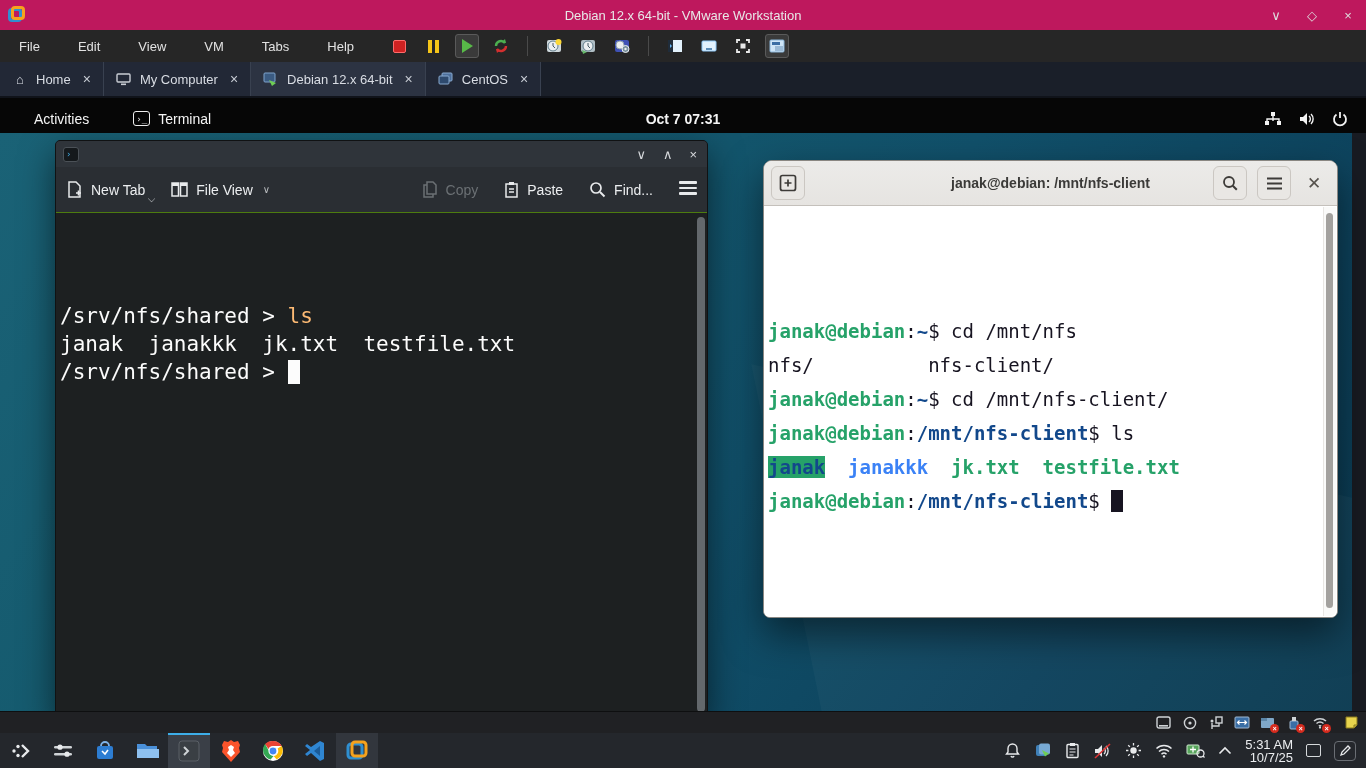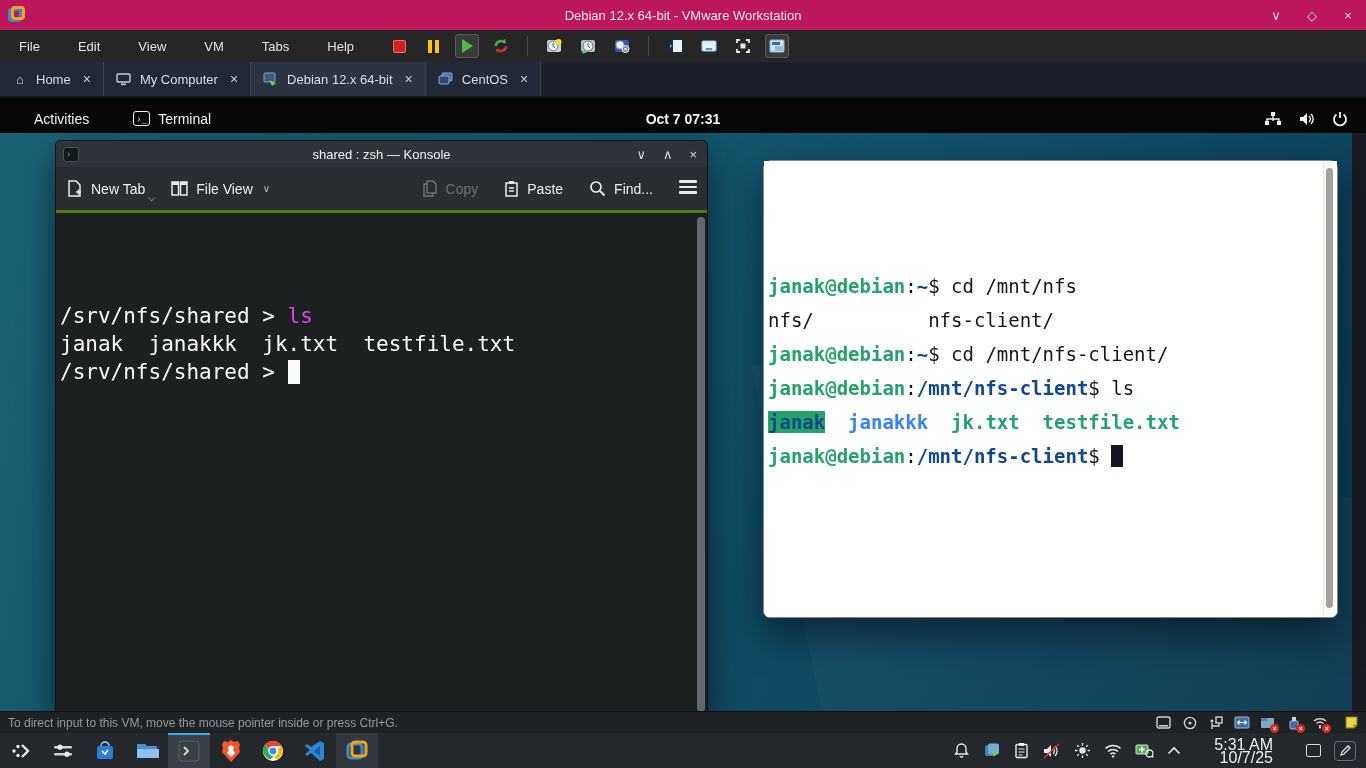--- a/index.html
+++ b/index.html
@@ -51,35 +51,35 @@
     background:rgba(255,255,255,0.03); clip-path:polygon(0 0,100% 45%,100% 100%,10% 100%); }
   .desktop .edge { position:absolute; right:0; top:0; width:14px; height:100%; background:#181b22; }
 
   
   .konsole { position:absolute; left:55px; top:7px; width:653px; height:577px; background:#1d2021;
     border:1px solid #101213; border-radius:5px 5px 0 0; box-shadow:0 14px 34px rgba(0,0,0,.55); display:flex; flex-direction:column; }
   .k-titlebar { height:26px; background:#2f343a; border-radius:4px 4px 0 0; display:flex; align-items:center; position:relative; color:#eff0f1; font-size:13px; }
   .k-appicon { width:16px; height:15px; background:#15191c; border:1px solid #4b5157; border-radius:3px; margin-left:7px; color:#3daee9; font-size:9px; line-height:13px; padding-left:2px; font-family:"DejaVu Sans Mono", monospace; }
   .k-title { position:absolute; left:0; right:0; text-align:center; }
   .k-btns { position:absolute; right:10px; display:flex; gap:17px; color:#d7dadd; font-size:13px; }
-  .k-toolbar { height:46px; background:#2a2e33; border-bottom:3px solid #4d7c0f; display:flex; align-items:center; padding:0 10px; color:#eceef0; font-size:14px; gap:26px; }
+  .k-toolbar { height:46px; background:#2a2e33; border-bottom:1px solid #4d7c0f; display:flex; align-items:center; padding:0 10px; color:#eceef0; font-size:14px; gap:26px; }
   .k-tool { display:flex; align-items:center; gap:8px; position:relative; }
   .k-tool.disabled { color:#6b7074; }
   .k-tool svg { display:block; }
   .k-caret { font-size:10px; color:#b9bcbf; margin-left:2px; }
   .k-caret.under { position:absolute; right:-10px; bottom:-7px; }
   .k-right { margin-left:auto; display:flex; align-items:flex-start; gap:26px; }
   .burger { display:flex; flex-direction:column; gap:3px; }
   .burger i { width:18px; height:2.5px; background:#e8eaec; border-radius:1px; }
   .k-screen { flex:1; position:relative; padding:5px 2px 0 4px; overflow:hidden;
     font-family:"DejaVu Sans Mono", monospace; font-size:21px; line-height:28px; white-space:pre; }
   .k-scroll { position:absolute; right:2px; top:4px; bottom:4px; width:8px; background:#63686c; border-radius:4px; }
 
   .t-fg { color:#fcfcfc; }
-  .t-green { color:#d946ef; }
+  .t-green { color:#fdba74; }
   .k-screen .t-cursor { background:#fcfcfc; color:#1d2021; }
 
   
   .gterm { position:absolute; left:763px; top:27px; width:575px; height:458px; border-radius:9px 9px 7px 7px;
     box-shadow:0 16px 38px rgba(0,0,0,.5); display:flex; flex-direction:column; background:#fff; border:1px solid #8a8782; }
   .g-header { height:45px; background:linear-gradient(#ecebe9,#e6e4e1); border-bottom:1px solid #c4c0bb; border-radius:8px 8px 0 0;
     display:flex; align-items:center; position:relative; }
   .g-newtab { width:34px; height:34px; margin-left:7px; background:#e9e7e4; border:1px solid #cbc7c2; border-radius:6px;
     display:flex; align-items:center; justify-content:center; }
   .g-title { position:absolute; left:0; right:0; text-align:center; font-weight:bold; font-size:14px; color:#3b3a38; }
@@ -109,21 +109,21 @@
   .dev.note { margin-left:6px; }
 
   
   .taskbar { position:absolute; left:0; top:733px; width:1366px; height:35px; background:#24272c; display:flex; align-items:center; }
   .task { width:42px; height:35px; display:flex; align-items:center; justify-content:center; position:relative; }
   .task.open { background:#32363d; }
   .task.active { background:#3a3f47; }
   .task.active::before { content:""; position:absolute; left:0; top:0; width:100%; height:2px; background:#3daee9; }
   .tray { margin-left:auto; display:flex; align-items:center; gap:13px; margin-right:10px; color:#e8eaec; }
   .tray svg { display:block; }
-  .tray-clock { text-align:right; font-size:16px; line-height:13px; color:#eceef0; margin:0 20px; }
+  .tray-clock { text-align:right; font-size:13px; line-height:13px; color:#eceef0; margin:0 0; }
   .peek { width:15px; height:13px; border:1px solid #d6d9db; border-radius:2px; }
   .pen-btn { width:22px; height:20px; border:1px solid #6a6e74; border-radius:4px; display:flex; align-items:center; justify-content:center; }
 
   .tl { display:block; }
 </style>
 </head>
 <body>
 
 <div id="screen">
 
@@ -286,21 +286,20 @@
     </span>
   </div>
 
   <div class="desktop">
     <div class="facet"></div>
     <div class="edge"></div>
 
     <div class="konsole">
       <div class="k-titlebar">
         <span class="k-appicon">›</span>
-        <span class="k-title">shared : zsh — Konsole</span>
         <span class="k-btns">
           <span>∨</span>
           <span>∧</span>
           <span>×</span>
         </span>
       </div>
       <div class="k-toolbar">
         <span class="k-tool">
           <svg width="17" height="17" viewBox="0 0 17 17">
               <path d="M3 1h7l4 4v11H3z" fill="none" stroke="#e8eaec" stroke-width="1.5"></path>
@@ -348,30 +347,52 @@
               <i></i>
             </span>
         </span>
       </div>
       <div class="k-screen">
         <div class="k-scroll"></div>
       <div class="tline"><span class="t-fg">/srv/nfs/shared &gt; </span><span class="t-green">ls</span></div><div class="tline"><span class="t-fg">janak  janakkk  jk.txt  testfile.txt</span></div><div class="tline"><span class="t-fg">/srv/nfs/shared &gt; </span><span class="t-cursor"> </span></div></div>
     </div>
 
     <div class="gterm">
+      <div class="g-header">
+        <span class="g-newtab">
+          <svg width="18" height="18" viewBox="0 0 18 18">
+              <rect x="1.5" y="1.5" width="15" height="15" rx="2" fill="none" stroke="#3d3b38" stroke-width="1.7"></rect>
+              <path d="M9 5.5v7M5.5 9h7" stroke="#3d3b38" stroke-width="1.7"></path>
+            </svg>
+        </span>
+        <span class="g-title">janak@debian: /mnt/nfs-client</span>
+        <span class="g-hright">
+          <span class="g-btn">
+            <svg width="17" height="17" viewBox="0 0 17 17">
+                <circle cx="7" cy="7" r="5" fill="none" stroke="#3d3b38" stroke-width="1.8"></circle>
+                <path d="M10.8 10.8l4 4" stroke="#3d3b38" stroke-width="2"></path>
+              </svg>
+          </span>
+          <span class="g-btn">
+            <svg width="17" height="13" viewBox="0 0 17 13">
+                <path d="M1 1.5h15M1 6.5h15M1 11.5h15" stroke="#3d3b38" stroke-width="1.9"></path>
+              </svg>
+          </span>
+          <span class="g-close">✕</span>
+        </span>
+      </div>
       <div class="g-screen">
         <div class="g-scrolltrack">
           <div class="g-scrollhandle"></div>
         </div>
       <div class="tline"><span class="t-user">janak@debian</span><span class="t-def">:</span><span class="t-path">~</span><span class="t-def">$ cd /mnt/nfs</span></div><div class="tline"><span class="t-def">nfs/          nfs-client/</span></div><div class="tline"><span class="t-user">janak@debian</span><span class="t-def">:</span><span class="t-path">~</span><span class="t-def">$ cd /mnt/nfs-client/</span></div><div class="tline"><span class="t-user">janak@debian</span><span class="t-def">:</span><span class="t-path">/mnt/nfs-client</span><span class="t-def">$ ls</span></div><div class="tline"><span class="t-owdir">janak</span><span class="t-def">  </span><span class="t-dir">janakkk</span><span class="t-def">  </span><span class="t-exec">jk.txt</span><span class="t-def">  </span><span class="t-exec">testfile.txt</span></div><div class="tline"><span class="t-user">janak@debian</span><span class="t-def">:</span><span class="t-path">/mnt/nfs-client</span><span class="t-def">$ </span><span class="t-cursor"> </span></div></div>
     </div>
   </div>
 
   <div class="vmw-status">
-    <span class="msg">To direct input to this VM, move the mouse pointer inside or press Ctrl+G.</span>
     <span class="dev-icons">
       <span class="dev">
         <svg width="15" height="13" viewBox="0 0 15 13">
             <rect x="1" y="1" width="13" height="11" rx="2" fill="none" stroke="#cfd3d6" stroke-width="1.4"></rect>
             <rect x="3" y="9" width="9" height="1.6" fill="#cfd3d6"></rect>
           </svg>
       </span>
       <span class="dev">
         <svg width="14" height="14" viewBox="0 0 14 14">
             <circle cx="7" cy="7" r="5.6" fill="none" stroke="#cfd3d6" stroke-width="1.4"></circle>

